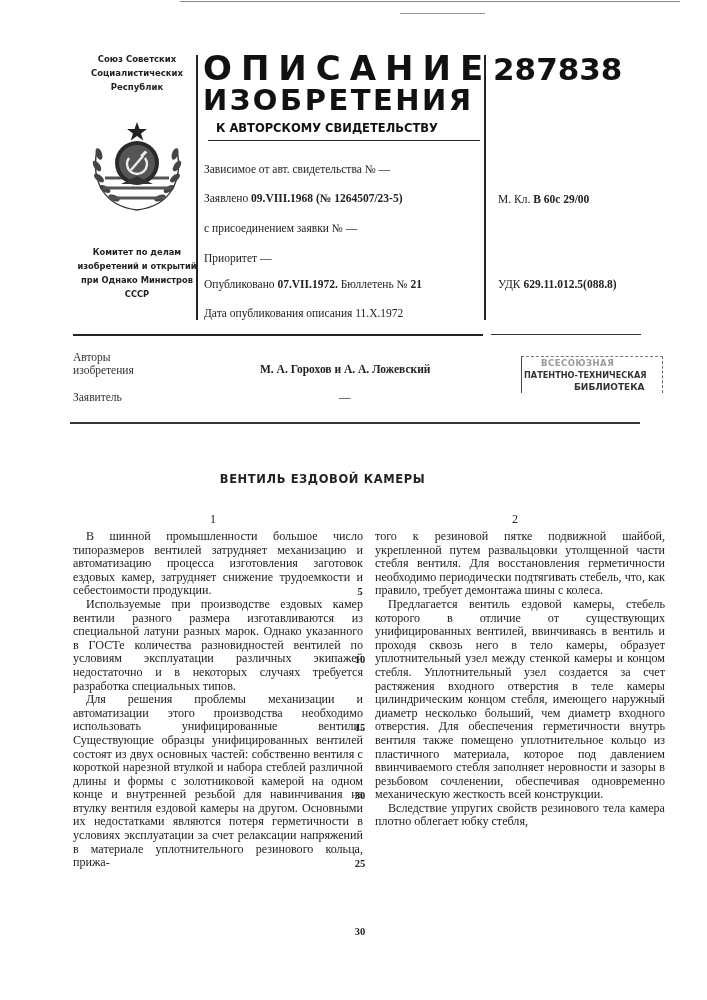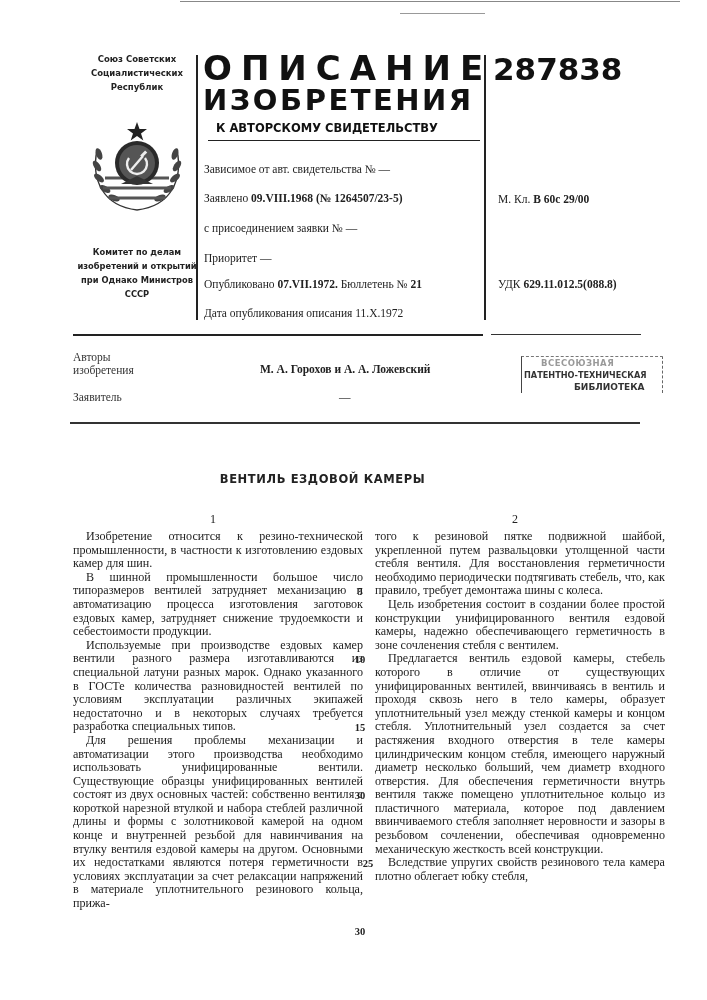--- a/index.html
+++ b/index.html
@@ -157,31 +157,29 @@
 <div class="abs stamp-l2">ПАТЕНТНО-ТЕХНИЧЕСКАЯ</div>
 <div class="abs stamp-l3">БИБЛИОТЕКА</div>
 
 <div class="abs bottom-rule"></div>
 
 <div class="abs doc-title">ВЕНТИЛЬ ЕЗДОВОЙ КАМЕРЫ</div>
 <div class="abs colnum" style="left:210px;">1</div>
 <div class="abs colnum" style="left:512px;">2</div>
 
 <div class="abs col col1">
-  <p>Изобретение относится к резино-техниче­ской промышленности, в частности к изготов­лению ездовых камер для шин.</p>
   <p>В шинной промышленности большое число типоразмеров вентилей затрудняет механиза­цию и автоматизацию процесса изготовления заготовок ездовых камер, затрудняет сниже­ние трудоемкости и себестоимости продукции.</p>
   <p>Используемые при производстве ездовых камер вентили разного размера изготавлива­ются из специальной латуни разных марок. Однако указанного в ГОСТе количества раз­новидностей вентилей по условиям эксплуата­ции различных экипажей недостаточно и в некоторых случаях требуется разработка спе­циальных типов.</p>
   <p>Для решения проблемы механизации и автоматизации этого производства необходи­мо использовать унифицированные вентили. Существующие образцы унифицированных вентилей состоят из двух основных частей: собственно вентиля с короткой нарезной втул­кой и набора стеблей различной длины и формы с золотниковой камерой на одном конце и внутренней резьбой для навинчивания на втулку вентиля ездовой камеры на другом. Основными их недостатками являются потеря герметичности в условиях эксплуатации за счет релаксации напряжений в материале уплотнительного резинового кольца, прижа-</p>
 </div>
 
 <div class="abs linenum" style="top:586px;">5</div>
 <div class="abs linenum" style="top:654px;text-align:center;">10</div>
 <div class="abs linenum" style="top:722px;">15</div>
 <div class="abs linenum" style="top:790px;">30</div>
-<div class="abs linenum" style="top:858px;margin-left:8px;">25</div>
+<div class="abs linenum" style="top:858px;">25</div>
 <div class="abs linenum" style="top:926px;">30</div>
 
 <div class="abs col col2">
   <p style="text-indent:0;">того к резиновой пятке подвижной шайбой, укрепленной путем развальцовки утолщенной части стебля вентиля. Для восстановления герметичности необходимо периодически под­тягивать стебель, что, как правило, требует демонтажа шины с колеса.</p>
-  <p>Цель изобретения состоит в создании более простой конструкции унифицированного вен­тиля ездовой камеры, надежно обеспечиваю­щего герметичность в зоне сочленения стебля с вентилем.</p>
   <p>Предлагается вентиль ездовой камеры, сте­бель которого в отличие от существующих унифицированных вентилей, ввинчиваясь в вентиль и проходя сквозь него в тело камеры, образует уплотнительный узел между стенкой камеры и концом стебля. Уплотнительный узел создается за счет растяжения входного отверстия в теле камеры цилиндрическим концом стебля, имеющего наружный диаметр несколько больший, чем диаметр входного отверстия. Для обеспечения герметичности внутрь вентиля также помещено уплотнитель­ное кольцо из пластичного материала, кото­рое под давлением ввинчиваемого стебля за­полняет неровности и зазоры в резьбовом сочленении, обеспечивая одновременно меха­ническую жесткость всей конструкции.</p>
   <p>Вследствие упругих свойств резинового тела камера плотно облегает юбку стебля,</p>
 </div>
 
 </body></html>

